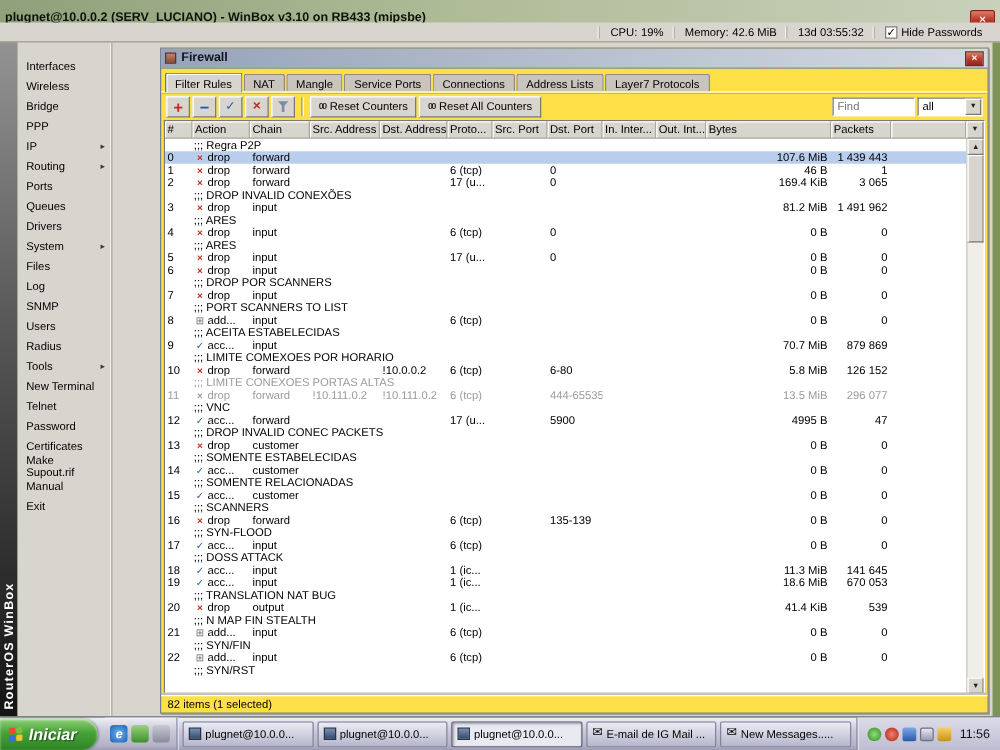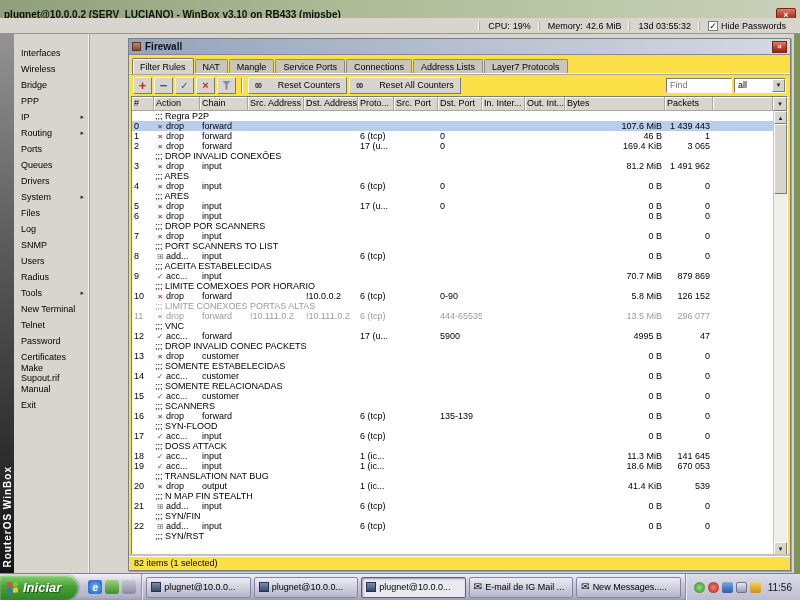--- a/index.html
+++ b/index.html
@@ -53,21 +53,21 @@
 
   .fw-toolbar{height:22px;flex:none;display:flex;align-items:center;gap:2px;padding:2px 4px;}
   .tbtn{width:19px;height:17px;flex:none;display:flex;align-items:center;justify-content:center;
     background:#D8D5CE;border:1px solid;border-color:#FFFFFF #7d7a73 #7d7a73 #FFFFFF;font-weight:bold;}
   .ic-plus{color:#C42B1C;font-size:13px;line-height:13px;}
   .ic-minus{color:#1C54C4;font-size:13px;line-height:13px;}
   .ic-check{color:#1C54C4;font-size:10px;}
   .ic-x{color:#C42B1C;font-size:11px;}
   .funnel{width:9px;height:9px;background:#7E8EA8;clip-path:polygon(0 0,100% 0,62% 45%,62% 100%,38% 100%,38% 45%);}
   .tsep{width:2px;height:15px;border-left:1px solid #9a978f;border-right:1px solid #fff;margin:0 3px;flex:none;}
-  .tbtn-text{height:17px;display:flex;align-items:center;gap:17px;padding:0 6px;background:#D8D5CE;
+  .tbtn-text{height:17px;display:flex;align-items:center;gap:3px;padding:0 6px;background:#D8D5CE;
     border:1px solid;border-color:#FFFFFF #7d7a73 #7d7a73 #FFFFFF;white-space:nowrap;flex:none;}
   .zz{font-size:7px;font-weight:bold;letter-spacing:-1px;color:#222;}
   .spacer{flex:1;}
   .find{width:66px;height:15px;flex:none;border:1px solid;border-color:#7d7a73 #fff #fff #7d7a73;background:#fff;
     font-size:9px;padding:0 3px;font-family:inherit;outline:none;}
   .combo{width:52px;height:15px;flex:none;border:1px solid;border-color:#7d7a73 #fff #fff #7d7a73;background:#fff;
     display:flex;align-items:center;}
   .combo .val{flex:1;padding:0 3px;}
   .combo .drop{width:13px;height:13px;flex:none;background:#D8D5CE;border:1px solid;
     border-color:#fff #7d7a73 #7d7a73 #fff;font-size:6px;display:flex;align-items:center;justify-content:center;color:#222;}
@@ -514,21 +514,21 @@
                   <div>10</div>
                   <div class="acell">
                     <span class="aicon ic-drop">×</span>
                     <span>drop</span>
                   </div>
                   <div>forward</div>
                   <div></div>
                   <div>!10.0.0.2</div>
                   <div>6 (tcp)</div>
                   <div></div>
-                  <div>0-90</div>
+                  <div>6-80</div>
                   <div></div>
                   <div></div>
                   <div>5.8 MiB</div>
                   <div>126 152</div>
                   <div></div>
                 </div>
                 <div class="row comment dis">;;; LIMITE CONEXOES PORTAS ALTAS</div>
                 <div class="row rule grid dis">
                   <div>11</div>
                   <div class="acell">

